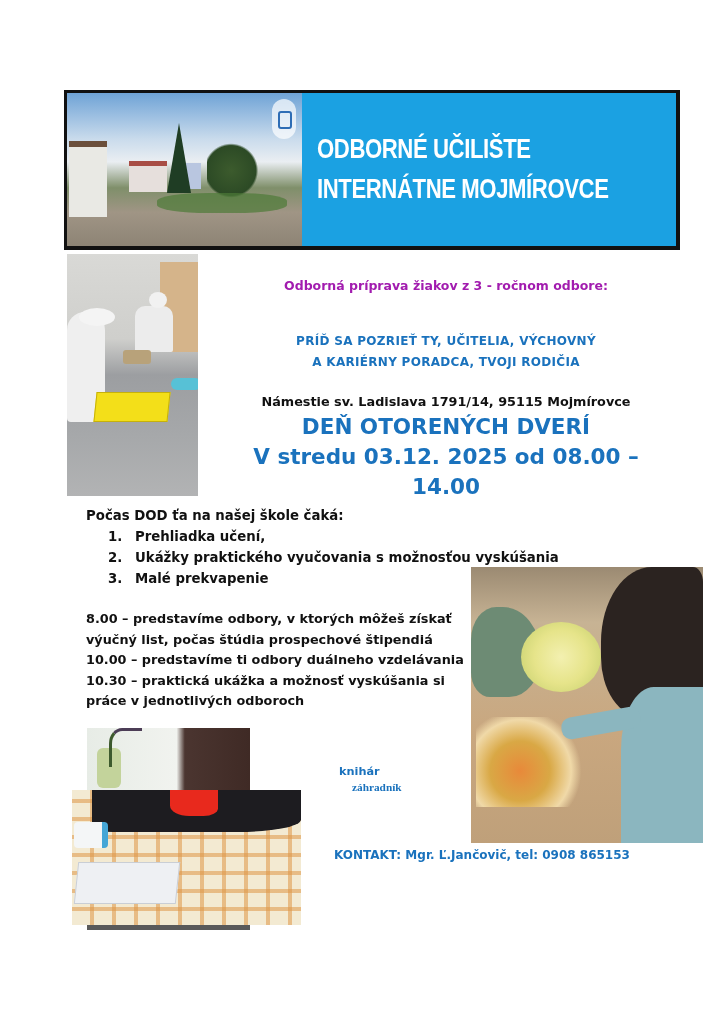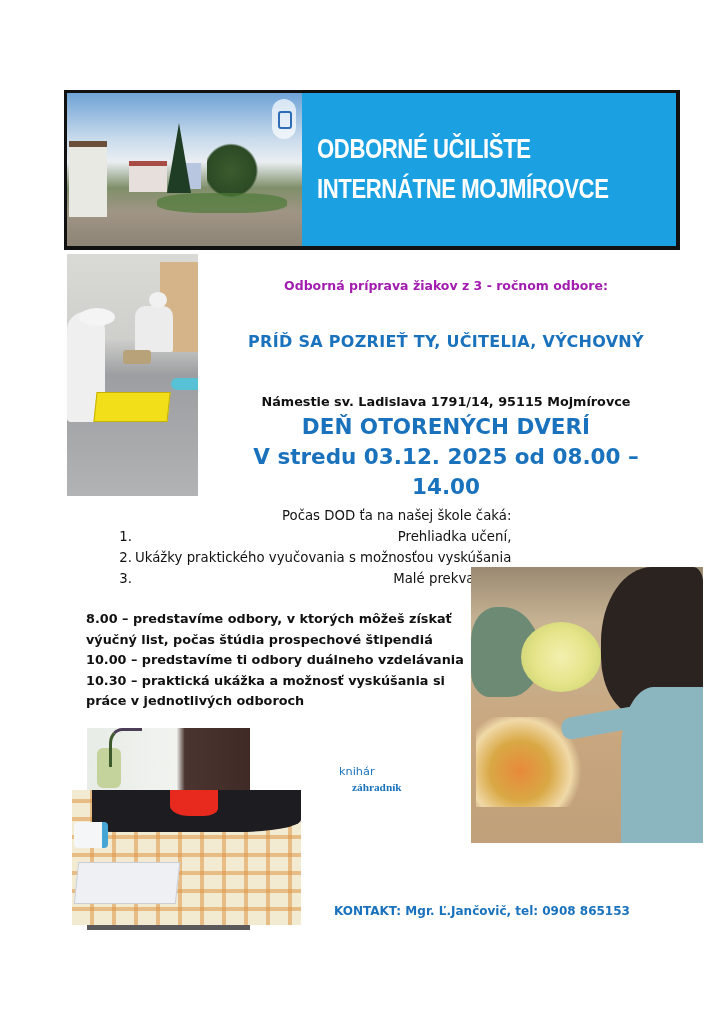--- a/index.html
+++ b/index.html
@@ -58,36 +58,36 @@
        repeating-linear-gradient(90deg, transparent 0 18px, rgba(222,150,70,0.55) 18px 22px),
        #f3ead2; }
   .photo-crafts-main .person { position: absolute; left: 20px; top: 0; width: 209px; height: 42px; background: #1d1c20; border-radius: 0 0 30% 10%; }
   .photo-crafts-main .cap { position: absolute; left: 98px; top: 0; width: 48px; height: 26px; background: #e8291d; border-radius: 0 0 30% 40%; }
   .photo-crafts-main .paper { position: absolute; left: 4px; top: 72px; width: 100px; height: 40px; background: #eef0f3; transform: skewX(-6deg); border: 1px solid #c9ced5; }
   .photo-crafts-main .tub { position: absolute; left: 2px; top: 32px; width: 28px; height: 26px; background: #f4f6f7; border-radius: 4px; border-right: 6px solid #45a6d6; }
   .photo-crafts-bottom { left: 87px; top: 925px; width: 163px; height: 5px; background: #5a5a5a; }
 
   .center { position: absolute; left: 198px; width: 496px; text-align: center; font-weight: bold; }
   .subtitle { top: 276px; font-size: 12.5px; line-height: 19px; color: #a21caf; }
-  .invite { top: 331px; font-size: 16px; line-height: 21px; color: #1a72bd; letter-spacing: 0.3px; }
+  .invite { top: 331px; font-size: 12px; line-height: 21px; color: #1a72bd; letter-spacing: 0.3px; }
   .address { top: 393px; font-size: 12.8px; line-height: 17px; color: #111; }
   .event { top: 412px; font-size: 21.5px; line-height: 30px; color: #1a72bd; }
 
-  .offer { position: absolute; left: 86px; top: 505px; font-weight: normal; font-size: 13.3px; line-height: 21px; text-align: right; }
+  .offer { position: absolute; left: 86px; top: 505px; font-weight: bold; font-size: 13.3px; line-height: 21px; }
   .offer-list { margin: 0; padding: 0 0 0 0; list-style: none; }
   .offer-list li { padding-left: 22px; position: relative; }
   .offer-list li .num { position: absolute; left: 22px; width: 24px; }
   .offer-list li .txt { margin-left: 27px; display: inline-block; }
 
   .program { position: absolute; left: 86px; top: 609px; width: 380px; font-weight: bold; font-size: 12.8px; line-height: 20.5px; }
   .program .head { font-size: 14px; }
 
-  .label-knihar { position: absolute; left: 339px; top: 765px; font-weight: normal; font-size: 11.3px; color: #1a72bd; }
+  .label-knihar { position: absolute; left: 339px; top: 765px; font-weight: bold; font-size: 11.3px; color: #1a72bd; }
   .label-zahradnik { position: absolute; left: 352px; top: 781px; font-weight: bold; font-size: 11.3px; color: #1a72bd; font-family: Liberation Serif, serif; }
-  .contact { position: absolute; left: 334px; top: 904px; font-weight: bold; font-size: 12px; color: #1a72bd; }
+  .contact { position: absolute; left: 334px; top: 848px; font-weight: bold; font-size: 12px; color: #1a72bd; }
 </style>
 </head>
 <body>
 
 <div class="banner">
   <div class="banner-photo">
     <div class="house"></div>
     <div class="bldg"></div>
     <div class="bldg2"></div>
     <div class="trees"></div>
@@ -113,20 +113,21 @@
   <div class="tray"></div>
   <div class="bowl"></div>
 </div>
 
 <div class="center subtitle">
   <div>Odborná príprava žiakov z 3 - ročnom odbore:</div>
 </div>
 
 <div class="center invite">
   <div>PRÍĎ SA POZRIEŤ TY, UČITELIA, VÝCHOVNÝ</div>
+  <div>A KARIÉRNY PORADCA, TVOJI RODIČIA</div>
 </div>
 
 <div class="center address">Námestie sv. Ladislava 1791/14, 95115 Mojmírovce</div>
 
 <div class="center event">
   <div>DEŇ OTORENÝCH DVERÍ</div>
   <div>V stredu 03.12. 2025 od 08.00 –</div>
   <div>14.00</div>
 </div>
 

